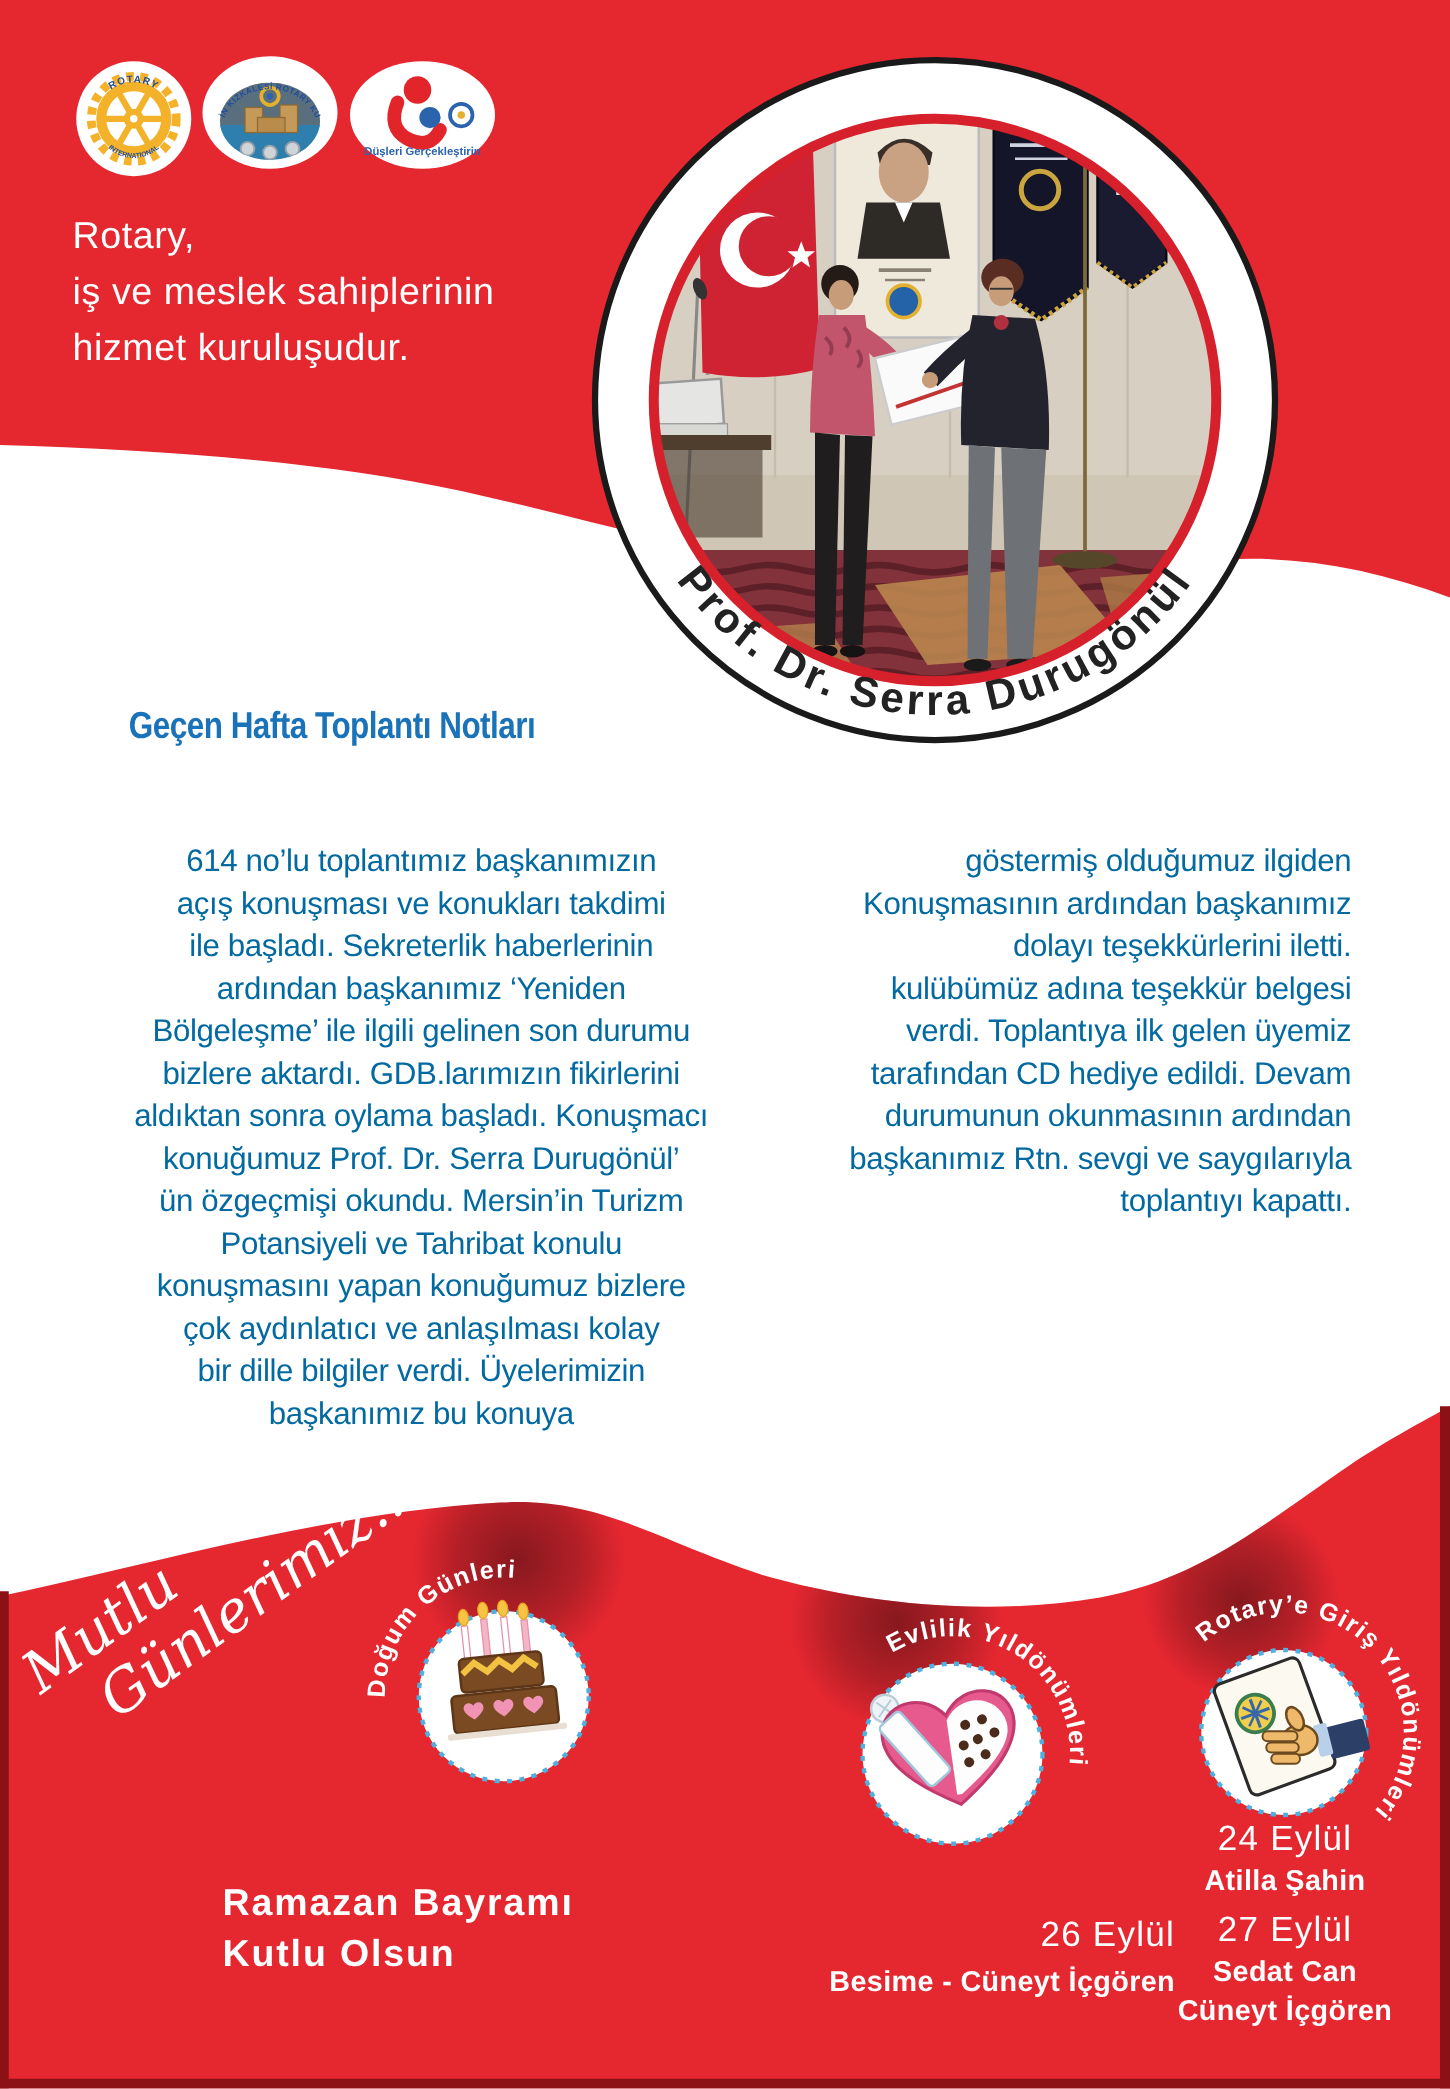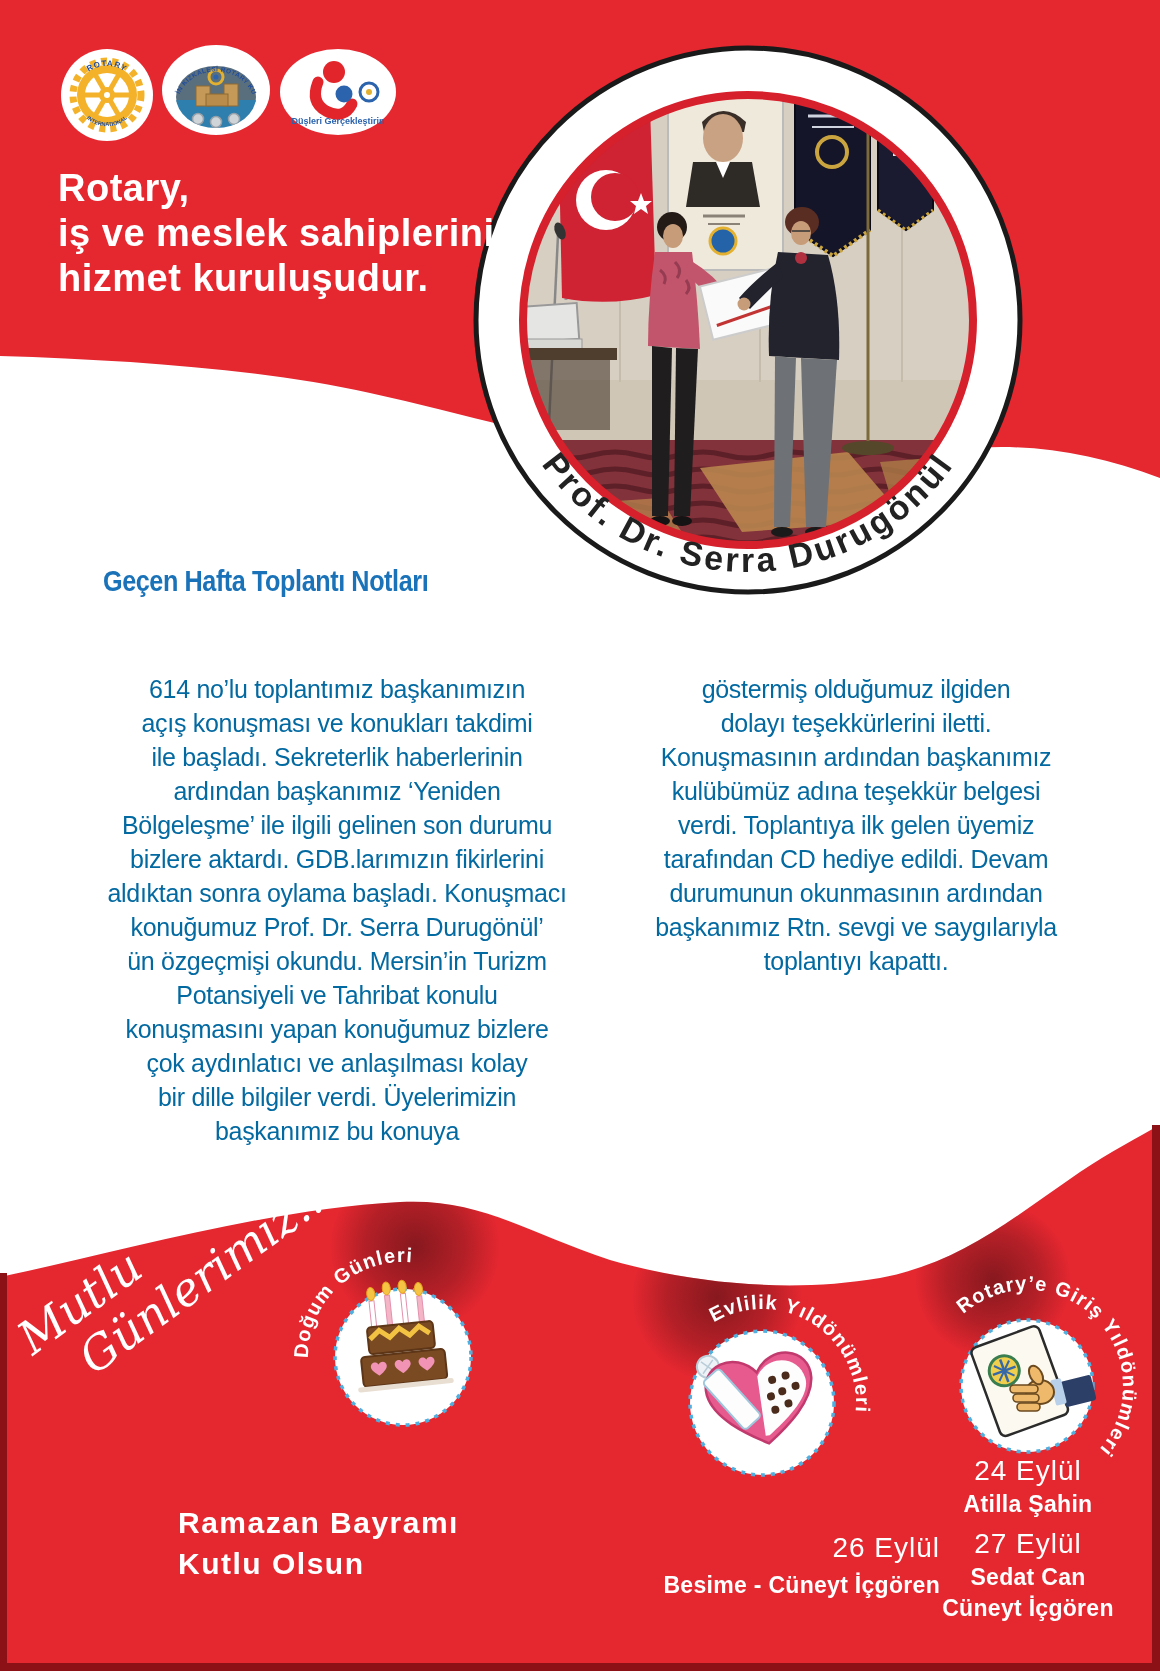--- a/index.html
+++ b/index.html
@@ -1,27 +1,27 @@
 <!DOCTYPE html>
 <html><head>
 <meta charset="utf-8">
 <style>
   html,body{margin:0;padding:0;background:#ffffff;}
   .page{position:relative;width:1160px;height:1671px;background:#ffffff;overflow:hidden;
         font-family:"Liberation Sans",sans-serif;}
   .abs{position:absolute;}
   svg{display:block;}
-  .slogan{left:58px;top:166px;color:#ffffff;font-size:38px;line-height:45px;
-          letter-spacing:0.5px;font-weight:700;z-index:3;}
+  .slogan{left:58px;top:166px;color:#ffffff;font-size:30px;line-height:45px;
+          letter-spacing:0.5px;font-weight:400;z-index:3;}
   .section-title{left:103px;top:564px;color:#1a72b8;font-size:30px;font-weight:bold;
           letter-spacing:-0.5px;transform:scaleX(0.84);transform-origin:left top;z-index:3;white-space:nowrap;}
   .col{top:672px;width:478px;color:#0369a1;font-size:25px;line-height:34px;
           letter-spacing:-0.3px;text-align:center;z-index:3;}
   .col-left{left:98px;}
-  .col-right{left:617px;}
+  .col-right{left:603px;text-align:right;}
   .script-title{left:8px;top:1322px;transform:rotate(-36deg);transform-origin:left top;
           color:#ffffff;font-family:"DejaVu Serif",serif;font-style:italic;font-size:46px;
           line-height:52px;z-index:4;white-space:nowrap;}
   .script-line2{margin-left:38px;}
   .greeting{left:178px;top:1502px;width:372px;text-align:left;color:#ffffff;
           font-size:30px;font-weight:bold;line-height:41px;letter-spacing:1.5px;z-index:4;}
   .mid-dates{left:560px;top:1532px;width:380px;text-align:right;color:#ffffff;z-index:4;}
   .right-dates{left:878px;top:1455px;width:300px;text-align:center;color:#ffffff;z-index:4;}
   .date-lg{font-size:28px;font-weight:400;letter-spacing:1px;}
   .date-names{font-size:23px;font-weight:bold;margin-top:8px;letter-spacing:0.3px;}
@@ -228,22 +228,22 @@
     <div>ün özgeçmişi okundu.  Mersin’in Turizm</div>
     <div>Potansiyeli ve Tahribat konulu</div>
     <div>konuşmasını yapan konuğumuz bizlere</div>
     <div>çok aydınlatıcı ve anlaşılması kolay</div>
     <div>bir dille bilgiler verdi. Üyelerimizin</div>
     <div>başkanımız bu konuya</div>
   </div>
 
   <div class="abs col col-right">
     <div>göstermiş olduğumuz ilgiden</div>
+    <div>Konuşmasının ardından başkanımız</div>
     <div>dolayı teşekkürlerini iletti.</div>
-    <div>Konuşmasının ardından başkanımız</div>
     <div>kulübümüz adına teşekkür belgesi</div>
     <div>verdi. Toplantıya ilk gelen üyemiz</div>
     <div>tarafından CD hediye edildi. Devam</div>
     <div>durumunun okunmasının ardından</div>
     <div>başkanımız Rtn. sevgi ve saygılarıyla</div>
     <div>toplantıyı kapattı.</div>
   </div>
 
   <svg class="abs" style="left:0;top:1100px;z-index:1" width="1160" height="571" viewBox="0 0 1160 571">
     <defs>

